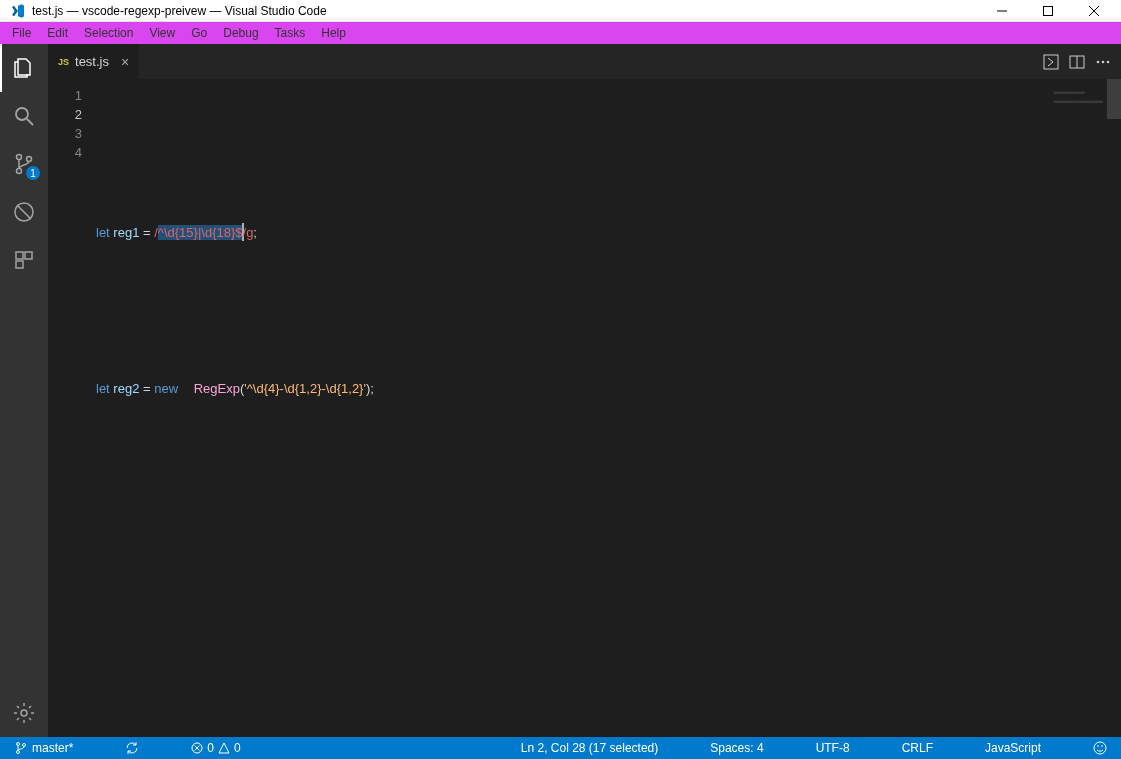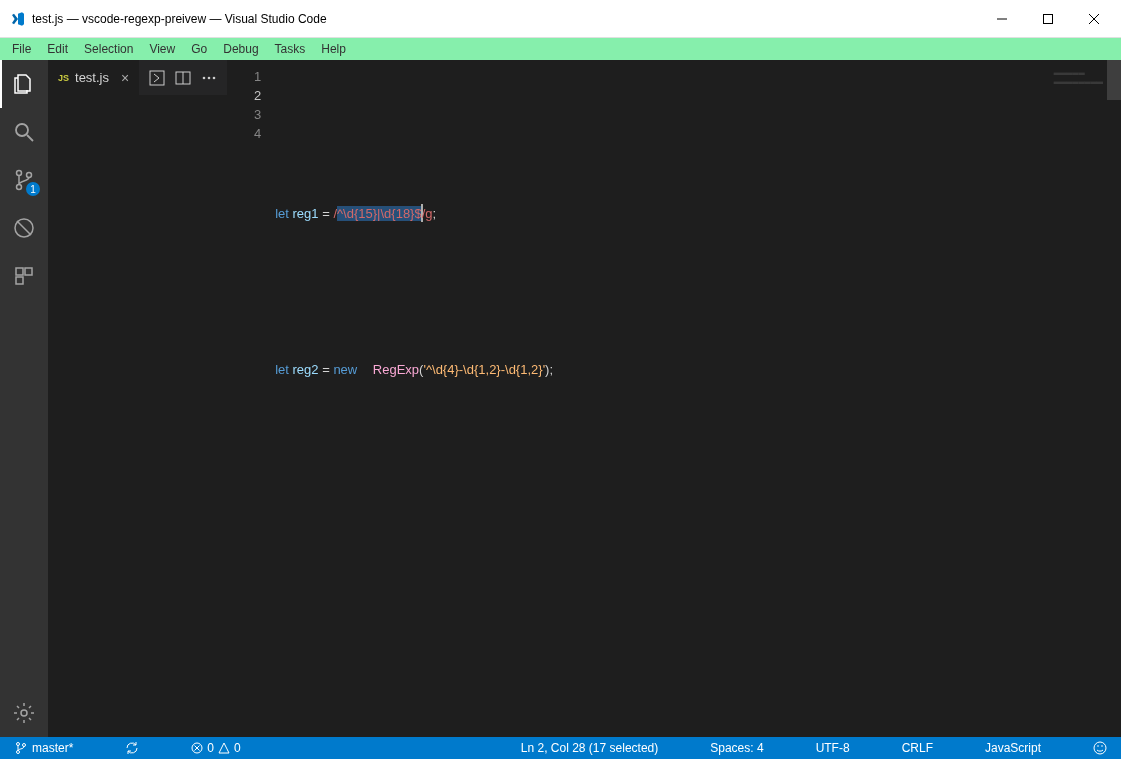--- a/index.html
+++ b/index.html
@@ -1,36 +1,36 @@
 <!DOCTYPE html>
 <html><head>
 <meta charset="utf-8">
 <style>
 * { margin:0; padding:0; box-sizing:border-box; font-family: "Segoe UI", Arial, sans-serif; }
 body { width:1121px; height:759px; background:#fff; overflow:hidden; display:flex; flex-direction:column; }
 
-.titlebar { height:38px; background:#fff; display:flex; align-items:center; padding:0 4px; font-size:12px; color:#000; border-bottom:1px solid #e0e0e0;}
+.titlebar { height:22px; background:#fff; display:flex; align-items:center; padding:0 4px; font-size:12px; color:#000; border-bottom:1px solid #e0e0e0;}
 .titlebar .logo { width:16px; height:16px; margin:0 6px; }
 .titlebar .title { flex:1; }
 .titlebar .winbtns { display:flex; }
 .titlebar .winbtn { width:46px; height:30px; display:flex; align-items:center; justify-content:center; }
 
-.menubar { height:22px; background:#86efac; display:flex; align-items:center; padding:0 4px; font-size:12px; color:#333; }
+.menubar { height:22px; background:#d946ef; display:flex; align-items:center; padding:0 4px; font-size:12px; color:#333; }
 .menubar .menuitem { padding:2px 8px; }
 
 .main { flex:1; display:flex; min-height:0; }
 .activitybar { width:48px; background:#333333; display:flex; flex-direction:column; align-items:center; }
 .activitybar .abitem { width:48px; height:48px; display:flex; align-items:center; justify-content:center; position:relative; }
 .activitybar .abitem svg { opacity:0.55; }
 .activitybar .abitem.active svg { opacity:1; }
 .activitybar .abitem.active::before { content:""; position:absolute; left:0; top:0; width:2px; height:100%; background:#fff; }
 .activitybar .spacer { flex:1; }
 .badge { position:absolute; bottom:8px; right:8px; background:#007acc; color:#fff; font-size:10px; border-radius:8px; min-width:14px; height:14px; display:flex; align-items:center; justify-content:center; padding:0 3px;}
 
-.editorcol { flex:1; display:flex; flex-direction:row; background:#1e1e1e; min-width:0;}
+.editorcol { flex:1; display:flex; flex-direction:column; background:#1e1e1e; min-width:0;}
 .tabbar { height:35px; background:#252526; display:flex; align-items:stretch; }
 .tabbar .tab { display:flex; align-items:center; background:#1e1e1e; padding:0 10px; font-size:13px; color:#d4d4d4; gap:6px; }
 .tabbar .tab .js-badge { color:#cbcb41; font-size:9px; font-weight:bold; }
 .tabbar .tab .close { margin-left:6px; color:#aaa; font-size:14px;}
 .tabbar .tools { margin-left:auto; display:flex; align-items:center; gap:10px; padding:0 10px; color:#ccc;}
 .editorwrap { flex:1; position:relative; display:flex; min-height:0;}
 .gutter { width:48px; text-align:right; padding-top:7px; font-family:Consolas,monospace; font-size:13px; color:#858585; }
 .gutter div { height:19px; line-height:19px; padding-right:14px;}
 .gutter .cur { color:#c6c6c6; }
 .code { flex:1; padding-top:7px; font-family:Consolas,monospace; font-size:13px; color:#d4d4d4; white-space:pre; position:relative;}

